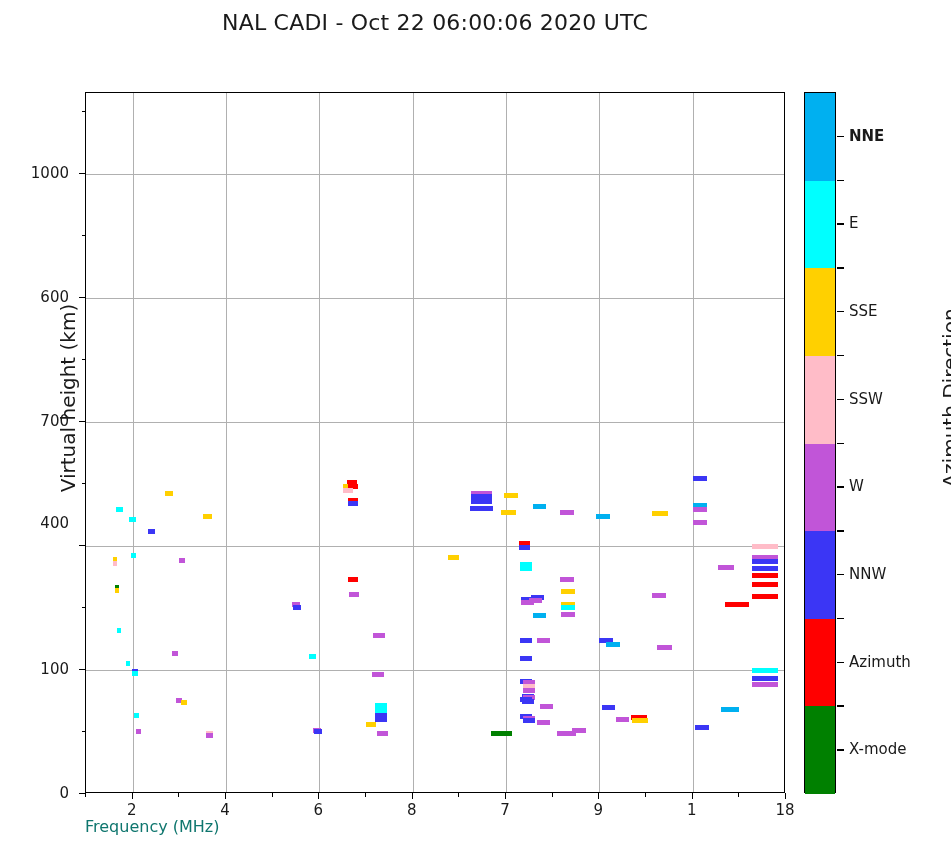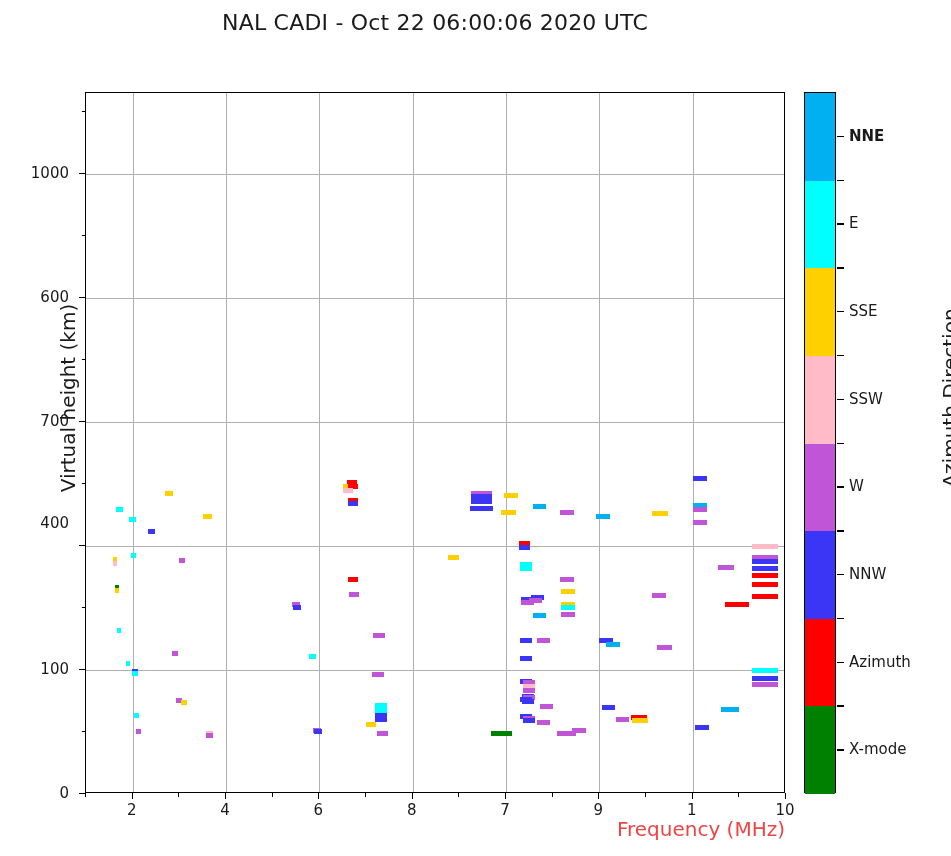--- a/index.html
+++ b/index.html
@@ -44,21 +44,21 @@
   .xlabel-txt{
     position:absolute;font-size:15px;color:#1a1a1a;
     text-align:center;width:60px;
   }
   .ylabel-txt{
     position:absolute;font-size:15px;color:#1a1a1a;
     text-align:right;width:60px;
   }
   #xaxis-title{
     position:absolute;left:85px;top:817px;width:700px;
-    text-align:right;font-size:20px;color:#ef4444;
+    text-align:left;font-size:16px;color:#0f766e;
   }
   #yaxis-title{
     position:absolute;
     left:-92px;top:386px;width:320px;
     text-align:center;font-size:20px;color:#1a1a1a;
     transform:rotate(-90deg);
     transform-origin:center center;
   }
 
   
@@ -219,21 +219,21 @@
       <div class="xlabel-txt" style="left: 288.333px; top: 801px;">6</div>
       <div class="tick-x" style="left: 411.667px; top: 793px;"></div>
       <div class="xlabel-txt" style="left: 381.667px; top: 801px;">8</div>
       <div class="tick-x" style="left: 505px; top: 793px;"></div>
       <div class="xlabel-txt" style="left: 475px; top: 801px;">7</div>
       <div class="tick-x" style="left: 598.333px; top: 793px;"></div>
       <div class="xlabel-txt" style="left: 568.333px; top: 801px;">9</div>
       <div class="tick-x" style="left: 691.667px; top: 793px;"></div>
       <div class="xlabel-txt" style="left: 661.667px; top: 801px;">1</div>
       <div class="tick-x" style="left: 785px; top: 793px;"></div>
-      <div class="xlabel-txt" style="left: 755px; top: 801px;">10</div>
+      <div class="xlabel-txt" style="left: 755px; top: 801px;">18</div>
       <div class="tick-x-minor" style="left: 85px; top: 793px;"></div>
       <div class="tick-x-minor" style="left: 178.333px; top: 793px;"></div>
       <div class="tick-x-minor" style="left: 271.667px; top: 793px;"></div>
       <div class="tick-x-minor" style="left: 365px; top: 793px;"></div>
       <div class="tick-x-minor" style="left: 458.333px; top: 793px;"></div>
       <div class="tick-x-minor" style="left: 551.667px; top: 793px;"></div>
       <div class="tick-x-minor" style="left: 645px; top: 793px;"></div>
       <div class="tick-x-minor" style="left: 738.333px; top: 793px;"></div>
       <div class="tick-y" style="left: 79px; top: 793px;"></div>
       <div class="ylabel-txt" style="left: 9px; top: 784px;">0</div>

